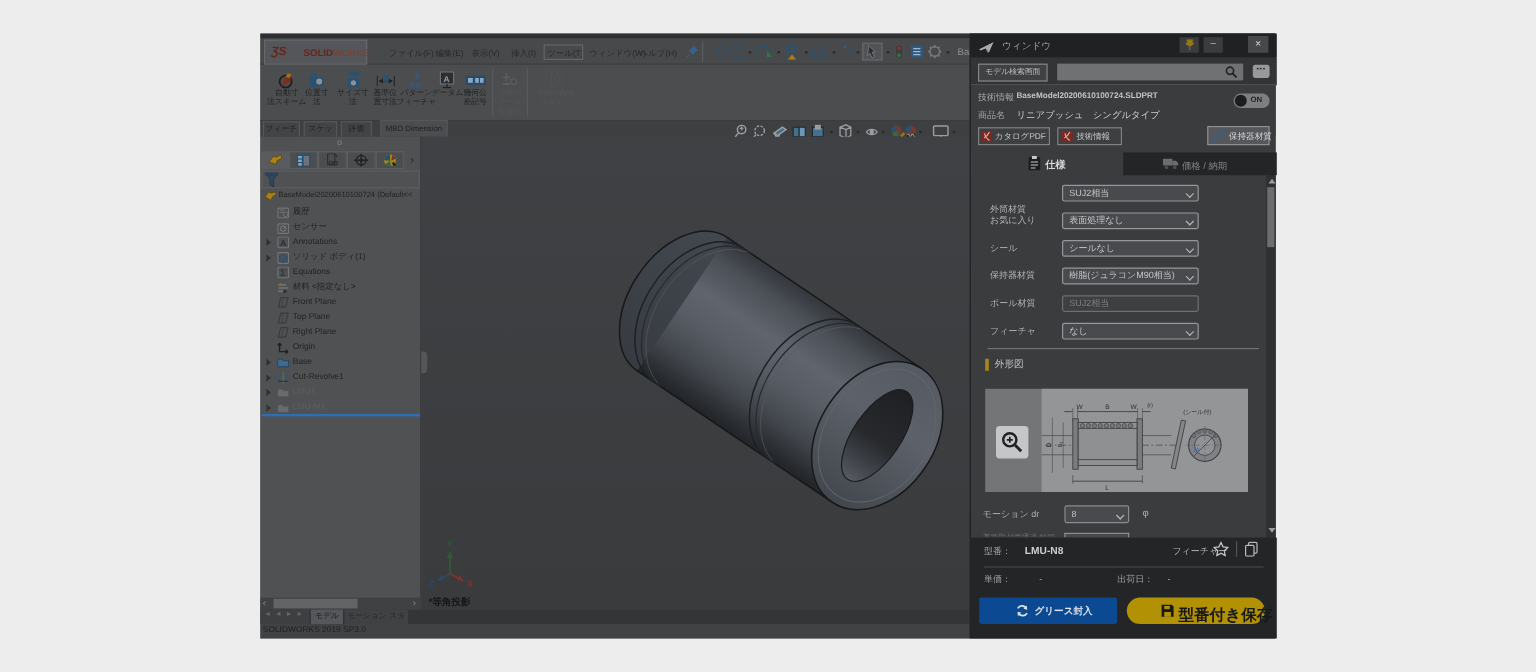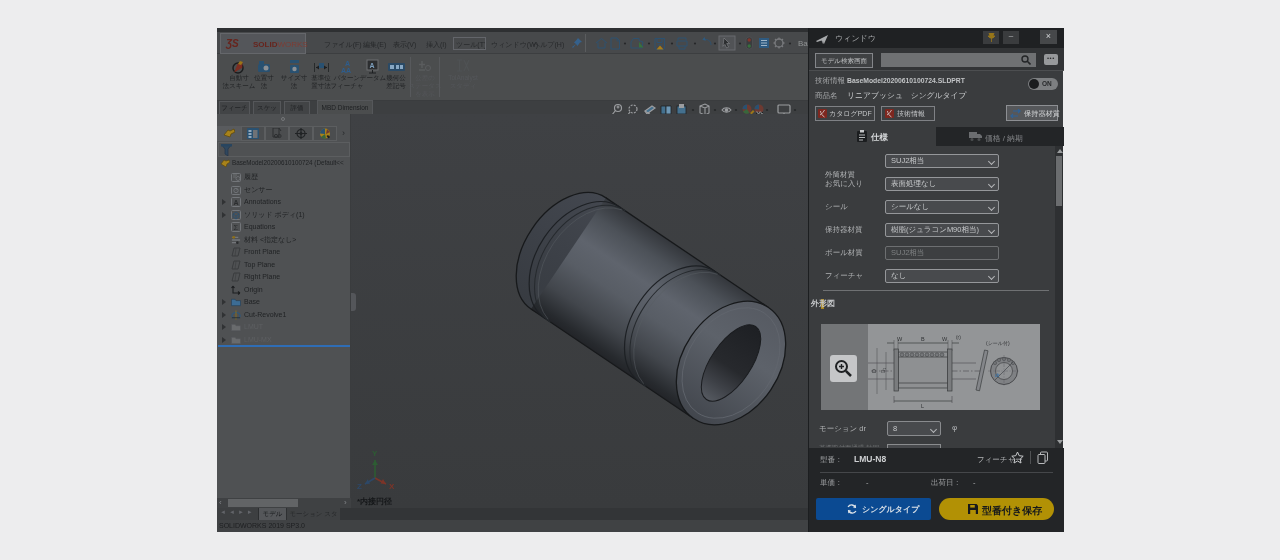--- a/index.html
+++ b/index.html
@@ -392,21 +392,21 @@
           <path d="M22 12l-3 5h6z" fill="#2d5c33" stroke="none"></path>
 <path d="M22 30l11 6" stroke="#7c3428"></path>
           <path d="M33 36l-5.5-.5 2.5-4.5z" fill="#7c3428" stroke="none"></path>
 <path d="M22 30l-10 6" stroke="#2d4868"></path>
           <path d="M12 36l5-.3-2.3-4.5z" fill="#2d4868" stroke="none"></path>
 </g>
 <text x="19" y="8" font-size="8" fill="#2d5c33" font-weight="bold">Y</text>
 <text x="36" y="41" font-size="8" fill="#7c3428" font-weight="bold">X</text>
 <text x="4" y="41" font-size="8" fill="#2d4868" font-weight="bold">Z</text>
 </svg>
-<div class="tx" style="left:140px;top:468px;font-size:8px;font-weight:bold;color:#141618">*内接円径</div>
+<div class="tx" style="left:140px;top:468px;font-size:8px;font-weight:bold;color:#141618">*等角投影</div>
 </div>
 
 <div class="a" style="left:0;top:480px;width:591px;height:12px;background:#333537"></div>
 <div id="btabs">
 <div class="a" style="left:0;top:480px;width:42px;height:12px;background:#3d3f41;border-right:1px solid #2c2e30"></div>
 <div class="tx" style="left:3px;top:481px;font-size:6px;color:#63656a;letter-spacing:3px">◄◄►►</div>
 <div class="a" style="left:42px;top:480px;width:27px;height:12px;background:#55575a;font-size:6.5px;color:#17191b;text-align:center;line-height:12px">モデル</div>
 <div class="a" style="left:69px;top:480px;width:54px;height:12px;background:#3f4143;border-left:1px solid #2e3032;font-size:6.5px;color:#26282a;text-align:center;line-height:12px">モーション スタディ 1</div>
 </div>
 
@@ -486,21 +486,21 @@
 <div class="fr-l" style="top:218px">ボール材質</div>
       <div class="fr-b" style="top:218px;background:#3d3f41;border-color:#6d6f71;color:#7e8082">SUJ2相当</div>
 <div class="fr-l" style="top:241px">フィーチャ</div>
       <div class="fr-b" style="top:241px">なし<i class="chev"></i></div>
 <div class="a" style="left:246px;top:118px;width:8px;height:302px;background:#2e3032"></div>
 <div class="a" style="left:247px;top:128px;width:6px;height:50px;background:#6b6d6f"></div>
 <div class="a" style="left:248px;top:121px;width:0;height:0;border-left:3px solid transparent;border-right:3px solid transparent;border-bottom:4px solid #9a9c9e"></div>
 <div class="a" style="left:248px;top:412px;width:0;height:0;border-left:3px solid transparent;border-right:3px solid transparent;border-top:4px solid #9a9c9e"></div>
 <div class="a" style="left:14px;top:262px;width:226px;height:1px;background:#6f7173"></div>
 <div class="a" style="left:12px;top:271px;width:3px;height:10px;background:#a8841a"></div>
-<div class="tx" style="left:2px;top:270px;font-size:8px;font-weight:bold;color:#c6c8ca">外形図</div>
+<div class="tx" style="left:20px;top:270px;font-size:8px;font-weight:normal;color:#c6c8ca">外形図</div>
 <div class="a" style="left:12px;top:296px;width:219px;height:86px;background:#737577"></div>
 <div class="a" style="left:59px;top:296px;width:172px;height:86px;background:#939597"></div>
 <div class="a" style="left:21px;top:327px;width:27px;height:27px;background:#c5c6c8;border-radius:3px"></div>
 <svg class="a" style="left:25px;top:331px" width="19" height="19" viewBox="0 0 19 19">
         <circle cx="7.5" cy="7.5" r="5.5" fill="none" stroke="#1f2123" stroke-width="2"></circle>
         <path d="M11.8 11.8L17 17" stroke="#1f2123" stroke-width="2.5"></path>
         <path d="M5 7.5h5M7.5 5v5" stroke="#1f2123" stroke-width="1.4"></path>
       </svg>
 <svg class="a" style="left:59px;top:296px" width="172" height="86" viewBox="0 0 172 86">
 <g stroke="#494b4e" stroke-width="0.6" fill="none">
@@ -573,22 +573,22 @@
 <div class="tx" style="left:11px;top:450px;font-size:7.5px;color:#9ea0a2">単価：</div>
 <div class="tx" style="left:57px;top:450px;font-size:7.5px;color:#b0b2b4">-</div>
 <div class="tx" style="left:122px;top:450px;font-size:7.5px;color:#9ea0a2">出荷日：</div>
 <div class="tx" style="left:164px;top:450px;font-size:7.5px;color:#b0b2b4">-</div>
 <div class="a" style="left:7px;top:470px;width:115px;height:22px;background:#0b4a92;border-radius:2px"></div>
 <svg class="a" style="left:37px;top:475px" width="12" height="12" viewBox="0 0 12 12">
         <path d="M2.5 7a4 4 0 0 0 7.4 1M9.5 5a4 4 0 0 0-7.4-1" fill="none" stroke="#dce2e8" stroke-width="1.4"></path>
         <path d="M9.8 1.5v3h-3z" fill="#dce2e8"></path>
         <path d="M2.2 10.5v-3h3z" fill="#dce2e8"></path>
       </svg>
-<div class="tx" style="left:53px;top:476px;font-size:8px;font-weight:bold;color:#dce2e8">シングルタイプ</div>
+<div class="tx" style="left:53px;top:476px;font-size:8px;font-weight:bold;color:#dce2e8">グリース封入</div>
 <div class="a" style="left:130px;top:470px;width:115px;height:22px;background:#b29105;border-radius:11px"></div>
 <svg class="a" style="left:158px;top:475px" width="12" height="12" viewBox="0 0 12 12">
         <path d="M1 1h8.5L11 2.5V11H1z" fill="#17191b"></path>
         <rect x="3.2" y="2" width="4.6" height="2.6" fill="#b29105"></rect>
         <rect x="3.2" y="7" width="5.6" height="4" fill="#b29105"></rect>
       </svg>
-<div class="tx" style="left:173px;top:476px;font-size:10px;font-weight:bold;color:#17191b">型番付き保存</div>
+<div class="tx" style="left:173px;top:476px;font-size:13px;font-weight:bold;color:#17191b">型番付き保存</div>
 </div>
 </div>
 
 </body></html>

